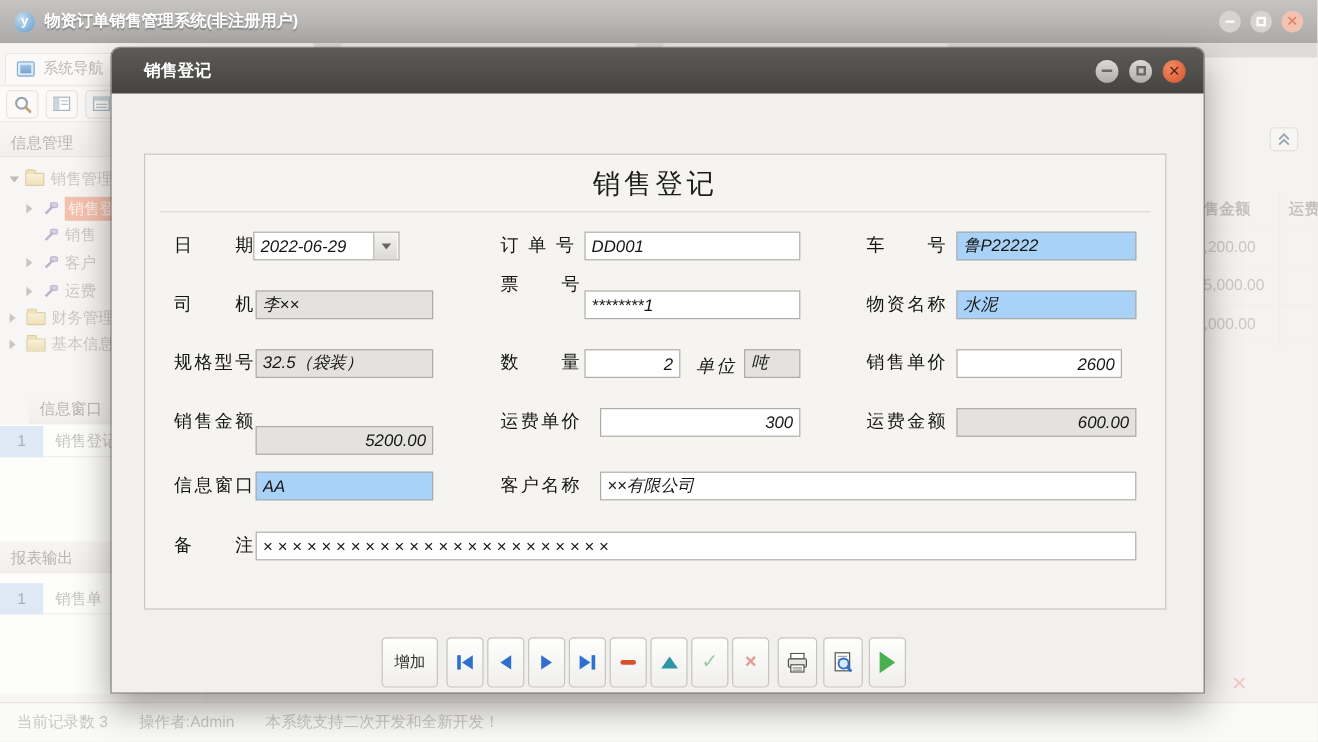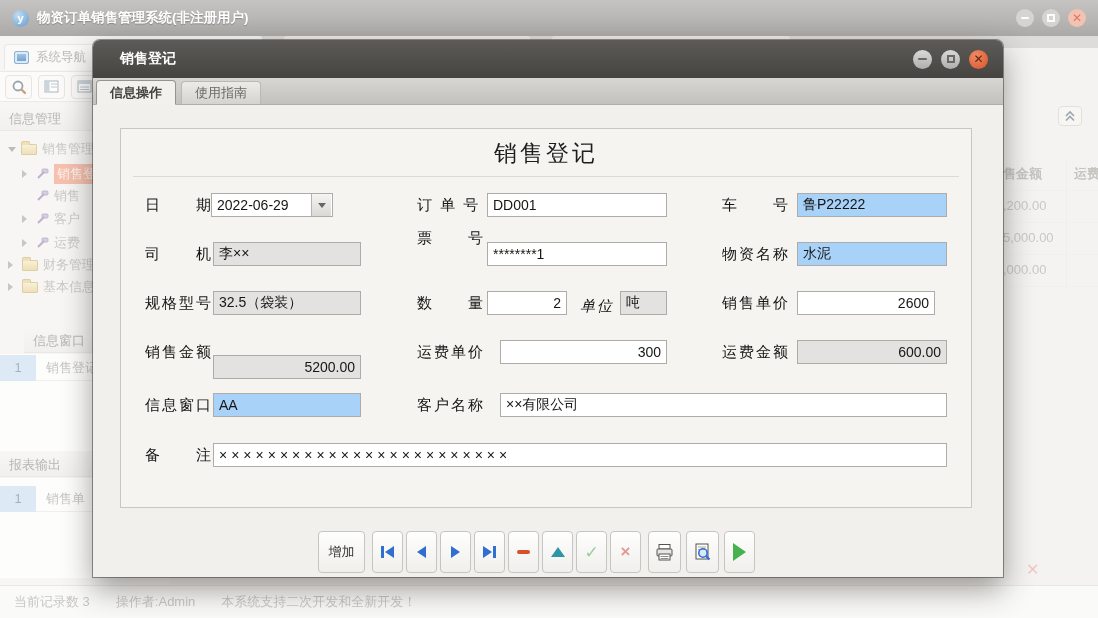--- a/index.html
+++ b/index.html
@@ -92,21 +92,21 @@
   .tab.inactive { background:linear-gradient(#edebe7,#d5d3cf); border:1px solid #bbb9b5; border-bottom:none;
     color:#6b6966; margin-left:5px; height:23px; line-height:22px; }
   .panel { position:absolute; left:27px; top:88px; width:852px; height:380px;
     background:#f5f4f1; border:1px solid #c9c7c3; }
   .form-title { position:absolute; left:27px; top:98px; width:852px; text-align:center;
     font-size:23px; color:#1d1d1b; letter-spacing:3px; }
   .form-sep { position:absolute; left:40px; top:136px; width:826px; border-top:1px solid #dcdad6; }
   .flabel { position:absolute; height:24px; line-height:24px; font-size:15px; color:#141412; letter-spacing:2px; white-space:pre; }
   .flabel.ra { text-align:right; }
   .field { position:absolute; height:24px; border:1px solid #aeaca8; background:#ffffff; color:#161614;
-    font-size:14px; padding:0 5px; font-family:inherit; }
+    font-size:14px; padding:0 5px; font-family:inherit;font-style:italic; }
   .field.gray { background:#e3e2e0; }
   .field.blue { background:#a9d2f8; }
   .field.right { text-align:right; }
   .field.remark { letter-spacing:4px; }
   .combo-btn { position:absolute; width:20px; height:22px; background:linear-gradient(#f5f4f2,#dbd9d6);
     border-left:1px solid #b6b4b0; display:flex; align-items:center; justify-content:center; }
   .caret { width:0; height:0; border:4px solid transparent; border-top:5px solid #686663; margin-top:4px; }
 
   
   .btn { position:absolute; top:491px; height:42px; background:linear-gradient(#fefefd,#f0efec);
@@ -276,24 +276,20 @@
           <span class="bar"></span>
         </div>
       <div class="dc g">
           <span class="sq"></span>
         </div>
       <div class="dc close">
           <span class="x">✕</span>
         </div>
     </div>
   </div>
-  <div class="dlg-tabs">
-    <div class="tab active">信息操作</div>
-    <div class="tab inactive">使用指南</div>
-  </div>
 
   <div class="panel"></div>
   <div class="form-title">销售登记</div>
   <div class="form-sep"></div>
 
   <span class="flabel" style="left:52px;top:153px;">日　　期</span>
   <input class="field" style="left: 118px; top: 153px; width: 122px; padding-right: 24px;" value="2022-06-29">
   <div class="combo-btn" style="left:218px;top:154px;">
       <span class="caret"></span>
     </div>

